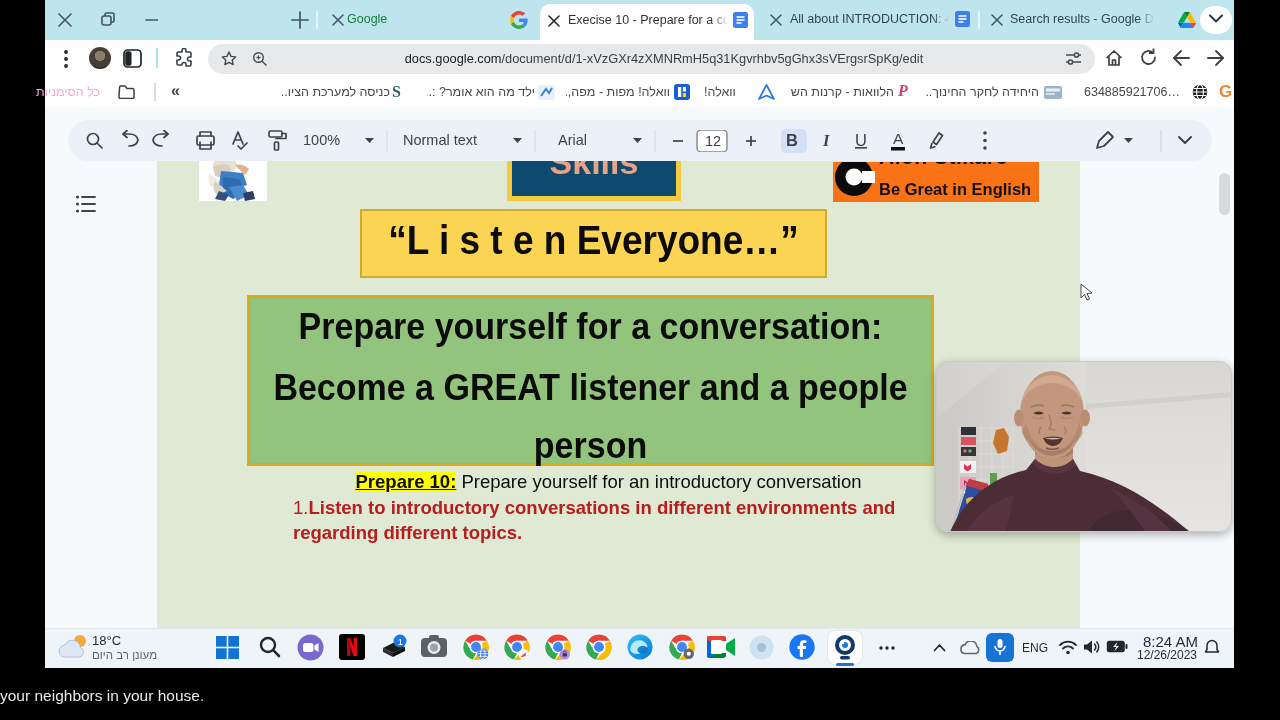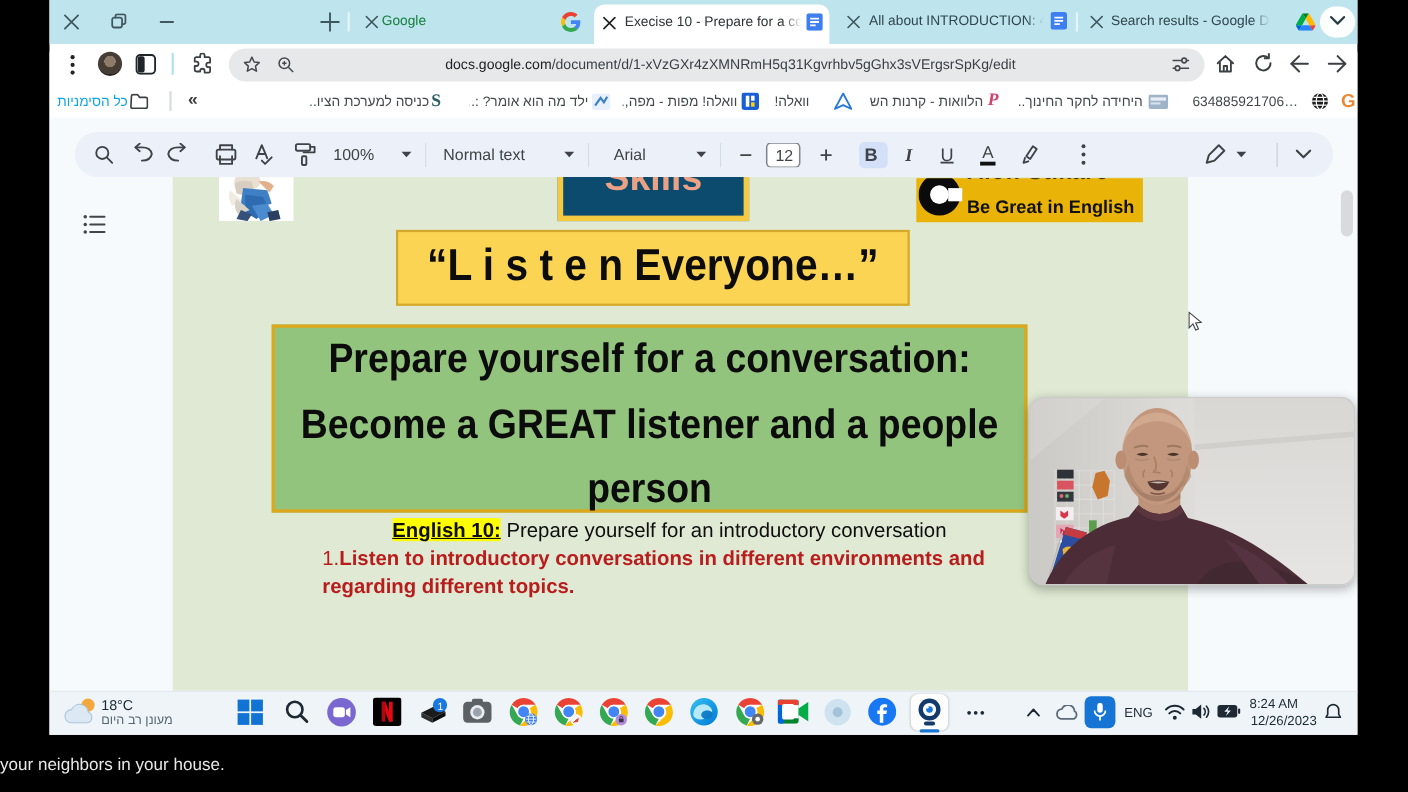--- a/index.html
+++ b/index.html
@@ -146,21 +146,21 @@
     </g>
   </svg>
 <svg class="a" style="left:1206px;top:49px;width:19px;height:18px" viewBox="0 0 19 18">
     <g stroke="#3c4043" stroke-width="1.8" fill="none" stroke-linecap="round" stroke-linejoin="round">
       <line x1="2" y1="9" x2="17" y2="9"></line>
       <path d="M10 2 l7 7 l-7 7"></path>
     </g>
   </svg>
 <div class="a" id="bookbar" style="left:45px;top:77px;width:1189px;height:30px;background:#fff"></div>
 
-<div class="a" style="left:52px;top:85px;font-size:12.5px;color:#0ea5e9" dir="rtl">כל הסימניות</div>
+<div class="a" style="left:36px;top:85px;font-size:12.5px;color:#f9a8d4" dir="rtl">כל הסימניות</div>
 <svg class="a" style="left:118px;top:85px;width:17px;height:14px" viewBox="0 0 17 14">
     <path d="M1.5 2.5 a1.5 1.5 0 0 1 1.5 -1.5 h4 l2 2.5 h5.5 a1.5 1.5 0 0 1 1.5 1.5 v7 a1.5 1.5 0 0 1 -1.5 1.5 h-12 a1.5 1.5 0 0 1 -1.5 -1.5 Z" fill="none" stroke="#3c4043" stroke-width="1.5"></path>
   </svg>
 <div class="a" style="left:154px;top:83px;width:1.5px;height:18px;background:#d8dce0"></div>
 <div class="a" style="left:171px;top:82px;font-size:16px;color:#3c4043;font-weight:bold">«</div>
 <div class="a" style="left:282px;top:85px;width:108px;font-size:12.5px;color:#43484c;white-space:nowrap;overflow:hidden" dir="rtl">כניסה למערכת הציו...</div>
 <div class="a" style="left:392px;top:83px;font-size:16px;color:#2e5f66;font-family:'Liberation Serif',serif;font-weight:bold">S</div>
 <div class="a" style="left:427px;top:85px;width:108px;font-size:12.5px;color:#43484c;white-space:nowrap;overflow:hidden" dir="rtl">ילד מה הוא אומר? :...</div>
 <svg class="a" style="left:538px;top:85px;width:17px;height:15px" viewBox="0 0 17 15">
     <rect width="17" height="15" rx="3" fill="#e8f0fe"></rect>
@@ -274,40 +274,40 @@
     <path d="M16 20 Q12 28 18 34 L28 30 Z" fill="#d9d2c6"></path>
     <path d="M36 4 Q44 2 50 8 L46 14 Z" fill="#e3b08c"></path>
     <path d="M20 30 L30 34 L26 40 L16 38 Z" fill="#35507a"></path>
     <path d="M44 32 L54 30 L56 38 L46 40 Z" fill="#2b3f63"></path>
   </svg>
 
   <div class="a" style="left:350px;top:-26px;width:174px;height:66px;background:#0c4a6e;border:5px solid #f5ca41;text-align:center">
     <span style="font-size:34px;font-weight:bold;color:#eba183;line-height:45px;display:block">Skills</span>
   </div>
 
-  <div class="a" style="left:676px;top:1px;width:206px;height:40px;background:#eab308;overflow:hidden">
+  <div class="a" style="left:676px;top:1px;width:206px;height:40px;background:#f97316;overflow:hidden">
     <svg class="a" style="left:2px;top:-6px;width:40px;height:44px" viewBox="0 0 40 44">
       <circle cx="19" cy="21" r="19" fill="#0b0b0b"></circle>
       <circle cx="19" cy="21" r="8.5" fill="#fff"></circle>
       <rect x="27" y="15" width="13" height="12" fill="#fff"></rect>
     </svg>
     <div class="a" style="left:46px;top:-17px;width:160px;font-size:21px;font-weight:bold;color:#111;letter-spacing:.5px">Alon Stikaro</div>
     <div class="a" style="left:46px;top:18px;width:160px;font-size:16.5px;font-weight:bold;color:#111">Be Great in English</div>
   </div>
 
   <div class="a" style="left:203px;top:48px;width:467px;height:69px;background:#fcd453;border:2px solid #d2a82d;text-align:center">
     <div style="font-size:37px;font-weight:bold;color:#0c0c0c;margin-top:9px;transform:scaleY(1.1)">“L i s t e n Everyone…”</div>
   </div>
 
   <div class="a" style="left:90px;top:134px;width:687px;height:171px;background:#93c47d;border:3px solid #dca91c;text-align:center">
     <div style="font-size:34px;font-weight:bold;color:#0c0c0c;margin-top:9px;transform:scaleY(1.1)">Prepare yourself for a conversation:</div>
     <div style="font-size:34px;font-weight:bold;color:#0c0c0c;margin-top:17px;line-height:53px;transform:scaleY(1.1)">Become a GREAT listener and a people person</div>
   </div>
 
-  <div class="a" style="left:0;top:310px;width:903px;text-align:center;font-size:18.5px;color:#0e0e0e"><span style="background:#ffff00;font-weight:bold;text-decoration:underline">English 10:</span><span style="">&nbsp;Prepare yourself for an introductory conversation</span></div>
+  <div class="a" style="left:0;top:310px;width:903px;text-align:center;font-size:18.5px;color:#0e0e0e"><span style="background:#ffff00;font-weight:bold;text-decoration:underline">Prepare 10:</span><span style="">&nbsp;Prepare yourself for an introductory conversation</span></div>
 
   <div class="a" style="left:136px;top:334px;width:620px;font-size:18.5px;line-height:25px;color:#b91c1c"><span>1.</span><b>Listen to introductory conversations in different environments and regarding different topics.</b></div>
 </div>
 
 <svg class="a" style="left:75px;top:193px;width:22px;height:22px" viewBox="0 0 22 22">
   <g fill="none" stroke="#414549" stroke-width="1.8" stroke-linecap="round">
     <line x1="7" y1="4" x2="20" y2="4"></line>
       <line x1="7" y1="11" x2="20" y2="11"></line>
       <line x1="7" y1="18" x2="20" y2="18"></line>
   </g>
@@ -484,21 +484,21 @@
   </svg>
 <svg class="a" style="left:1083px;top:639px;width:18px;height:16px" viewBox="0 0 18 16">
     <path d="M1 5.5 h3 L9 1.5 v13 L4 10.5 h-3z" fill="#1f2933"></path>
     <path d="M11.5 5 a4.5 4.5 0 0 1 0 6 M13.8 3 a7.5 7.5 0 0 1 0 10" fill="none" stroke="#1f2933" stroke-width="1.5" stroke-linecap="round"></path>
   </svg>
 <svg class="a" style="left:1106px;top:640px;width:22px;height:13px" viewBox="0 0 22 13">
     <rect x="0.8" y="0.8" width="18" height="11.4" rx="2.5" fill="#1f2933"></rect>
     <rect x="19.5" y="4" width="2" height="5" rx="1" fill="#1f2933"></rect>
     <path d="M11.5 2 L7 7 h3 l-1.5 4 L13 6 h-3z" fill="#eff4f9" stroke="none"></path>
   </svg>
-<div class="a" style="left:1136px;top:633px;width:62px;font-size:12px;color:#1c2b33;">8:24 AM</div>
+<div class="a" style="left:1136px;top:633px;width:62px;font-size:15px;color:#1c2b33;text-align:right">8:24 AM</div>
 <div class="a" style="left:1136px;top:648px;width:62px;font-size:12px;color:#1c2b33;text-align:center">12/26/2023</div>
 <svg class="a" style="left:1204px;top:639px;width:16px;height:17px" viewBox="0 0 16 17">
     <path d="M8 1.5 a5 5 0 0 1 5 5 v4 l1.5 2.5 h-13 L3 10.5 v-4 a5 5 0 0 1 5 -5z" fill="none" stroke="#1f2933" stroke-width="1.5" stroke-linejoin="round"></path>
   </svg>
 
 <div class="a" id="cam" style="left:936px;top:361px;width:296px;height:171px;border-radius:13px;overflow:hidden;box-shadow:0 3px 10px rgba(0,0,0,.3);outline:1.5px solid #cbcbc9;outline-offset:-1px">
 <svg width="296" height="171" viewBox="0 0 296 171">
   <defs>
     <linearGradient id="wall" x1="0" y1="0" x2="1" y2="0">
       <stop offset="0" stop-color="#cbc9c6"></stop>

